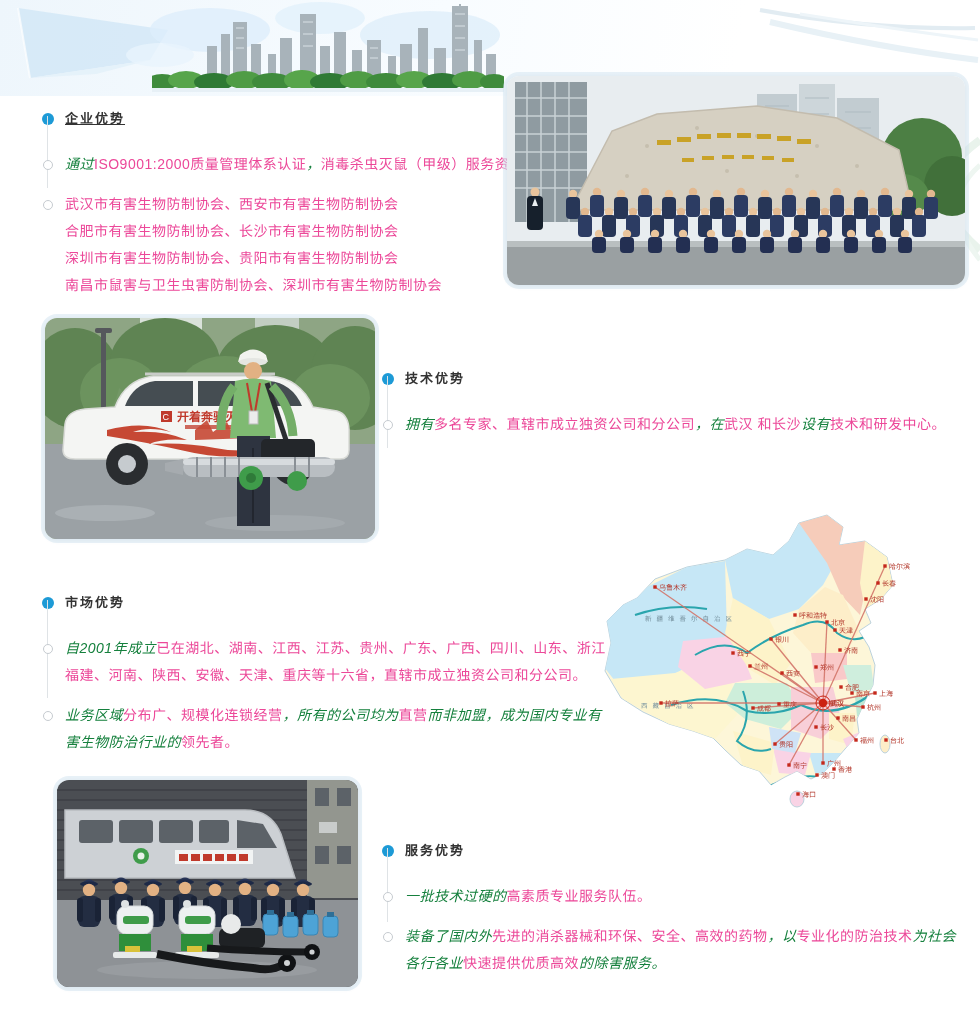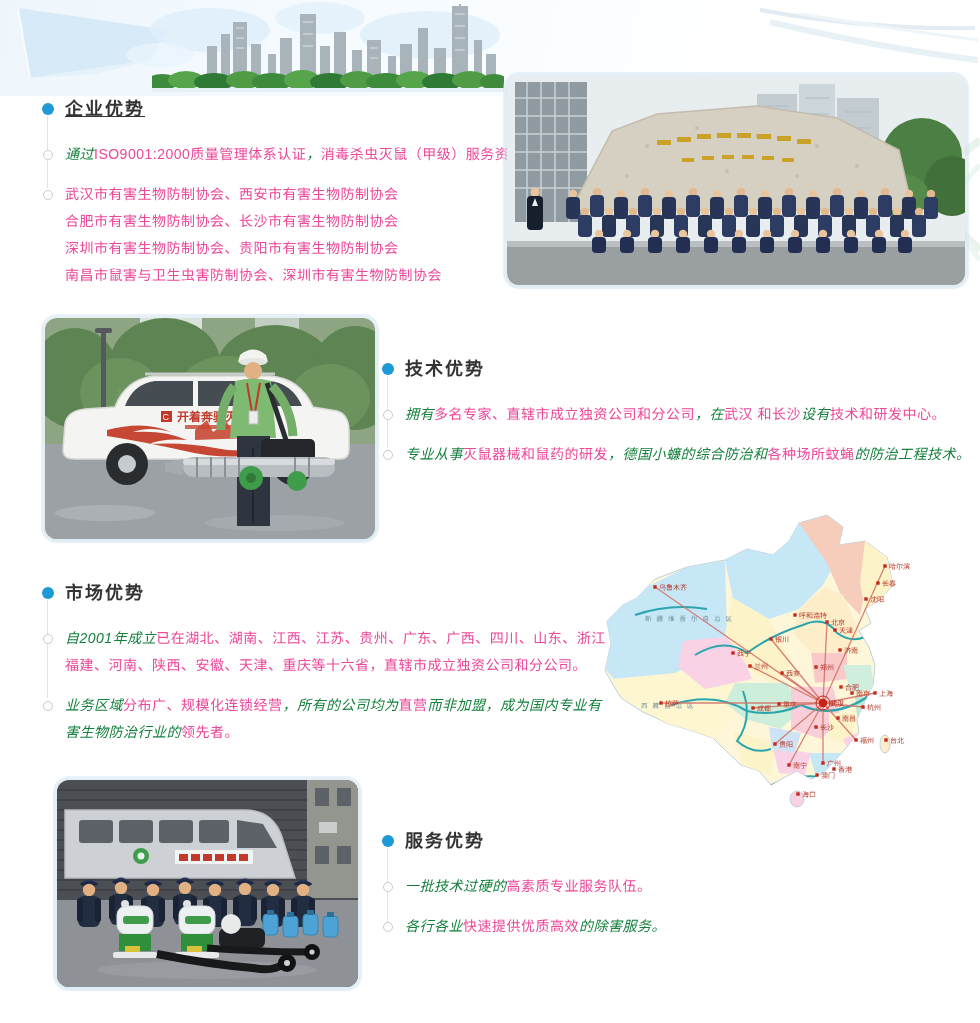--- a/index.html
+++ b/index.html
@@ -4,21 +4,21 @@
 <style>
   html,body{margin:0;padding:0;background:#fff;}
   .page{position:relative;width:980px;height:1023px;background:#ffffff;overflow:hidden;
         font-family:"Liberation Sans","DejaVu Sans",sans-serif;}
   
   .banner{position:absolute;left:0;top:0;width:980px;height:96px;
           background:linear-gradient(100deg,#eef6fc 0%,#f8fcff 45%,#ffffff 75%);}
   .deco{position:absolute;pointer-events:none;}
   
   .sec-text{position:absolute;}
-  .sec-title{position:relative;margin:3px 0 20px 0;padding-left:25px;font-size:18px;font-weight:bold;
+  .sec-title{position:relative;margin:13px 0 20px 0;padding-left:25px;font-size:13px;font-weight:bold;
              color:#333;letter-spacing:2px;line-height:24px;}
   .sec-title .dot{position:absolute;left:2px;top:6px;width:12px;height:12px;border-radius:50%;
                   background:#1d9ad6;}
   .sec-title .underline{text-decoration:underline;}
   .vline{position:absolute;left:7px;top:22px;width:1px;background:#dfe3e6;}
   .para{position:relative;padding-left:25px;margin-bottom:13px;}
   .marker{position:absolute;left:3px;top:9px;width:8px;height:8px;border:1px solid #c6cbd0;
           border-radius:50%;background:#fff;z-index:2;}
   .pline{font-size:14px;line-height:27px;letter-spacing:.5px;white-space:nowrap;}
   .red{color:#ec4899;}
@@ -340,26 +340,20 @@
     <h3 class="sec-title">
       <span class="dot"></span>
       <span>技术优势</span>
     </h3>
     <div class="vline" style="height:72px"></div>
     <div class="paras">
         <div class="para">
           <span class="marker"></span>
           <div>
             <div class="pline"><span class="dark">拥有</span><span class="red">多名专家、直辖市成立独资公司和分公司</span><span class="dark">，在</span><span class="red">武汉 和长沙</span><span class="dark">设有</span><span class="red">技术和研发中心。</span></div>
-          </div>
-        </div>
-        <div class="para">
-          <span class="marker"></span>
-          <div>
-            <div class="pline"><span class="dark">专业从事</span><span class="red">灭鼠器械和鼠药的研发</span><span class="dark">，德国小蠊的综合防治和</span><span class="red">各种场所蚊蝇</span><span class="dark">的防治工程技术。</span></div>
           </div>
         </div>
       </div>
   </div>
 
   <div class="sec-text" style="left:40px;top:578px;width:545px">
     <h3 class="sec-title">
       <span class="dot"></span>
       <span>市场优势</span>
     </h3>
@@ -612,19 +606,20 @@
     <div class="paras">
         <div class="para">
           <span class="marker"></span>
           <div>
             <div class="pline"><span class="dark">一批技术过硬的</span><span class="red">高素质专业服务队伍。</span></div>
           </div>
         </div>
         <div class="para">
           <span class="marker"></span>
           <div>
+            <div class="pline"><span class="dark">装备了国内外</span><span class="red">先进的消杀器械和环保、安全、高效的药物</span><span class="dark">，以</span><span class="red">专业化的防治技术</span><span class="dark">为社会</span></div>
             <div class="pline"><span class="dark">各行各业</span><span class="red">快速提供优质高效</span><span class="dark">的除害服务。</span></div>
           </div>
         </div>
       </div>
   </div>
 
 </div>
 
 </body></html>

